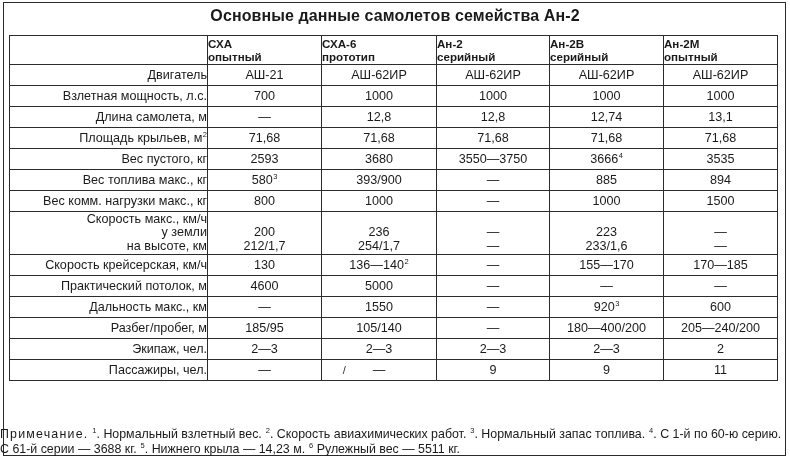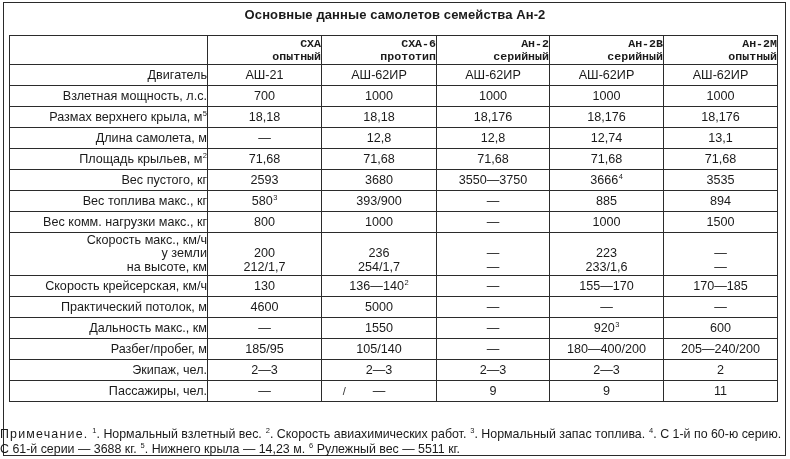--- a/index.html
+++ b/index.html
@@ -1,27 +1,27 @@
 <!DOCTYPE html>
 <html><head>
 <meta charset="utf-8">
 <style>
   html, body { margin: 0; padding: 0; background: #ffffff; }
   body { width: 790px; height: 459px; position: relative; overflow: hidden;
          font-family: "Liberation Sans", "DejaVu Sans", sans-serif; color: #1a1a1a; }
   .frame { position: absolute; left: 3px; top: 2px; width: 783px; height: 454px;
            border: 1.5px solid #2a2a2a; box-sizing: border-box; }
   .title { position: absolute; left: 0; top: 7px; width: 790px; text-align: center;
-           font-weight: bold; font-size: 13px; letter-spacing: 0.1px; }
+           font-weight: bold; font-size: 16px; letter-spacing: 0.1px; }
   table.spec { position: absolute; left: 9px; top: 35px; border-collapse: collapse;
                table-layout: fixed; width: 768px; }
   table.spec td, table.spec th { border: 1.3px solid #2b2b2b; font-size: 12.6px; padding: 0;
                                  height: 20px; line-height: 14px; }
-  table.spec th { font-weight: bold; font-size: 11.6px; text-align: right; height: 28px;
-                  line-height: 13px; font-family: Liberation Mono, monospace; }
+  table.spec th { font-weight: bold; font-size: 11.6px; text-align: left; height: 28px;
+                  line-height: 13px; }
   table.spec td.label { text-align: right; padding-left: 5px; white-space: nowrap; }
   table.spec td.val { text-align: center; white-space: nowrap; }
   table.spec tr.tall td { height: 41px; vertical-align: bottom; padding-bottom: 1px; }
   table.spec tr.tall td.label { line-height: 13.5px; }
   sup { font-size: 7.5px; vertical-align: 5px; line-height: 0; margin-left: 0.5px; }
   .stray { display: inline-block; width: 0; position: relative; left: -30px; color: #333; font-size: 11px; }
   .note { position: absolute; left: 0; top: 427px; width: 790px; 
           font-size: 12.4px; line-height: 15px; }
   .note .lead { letter-spacing: 1.2px; }
 </style>
@@ -60,28 +60,20 @@
         <td class="val"><span>АШ-62ИР</span></td>
         <td class="val"><span>АШ-62ИР</span></td>
       </tr>
       <tr>
         <td class="label"><span>Взлетная мощность, л.с.</span></td>
         <td class="val"><span>700</span></td>
         <td class="val"><span>1000</span></td>
         <td class="val"><span>1000</span></td>
         <td class="val"><span>1000</span></td>
         <td class="val"><span>1000</span></td>
-      </tr>
-      <tr>
-        <td class="label"><span>Размах верхнего крыла, м</span><sup>5</sup></td>
-        <td class="val"><span>18,18</span></td>
-        <td class="val"><span>18,18</span></td>
-        <td class="val"><span>18,176</span></td>
-        <td class="val"><span>18,176</span></td>
-        <td class="val"><span>18,176</span></td>
       </tr>
       <tr>
         <td class="label"><span>Длина самолета, м</span></td>
         <td class="val"><span>—</span></td>
         <td class="val"><span>12,8</span></td>
         <td class="val"><span>12,8</span></td>
         <td class="val"><span>12,74</span></td>
         <td class="val"><span>13,1</span></td>
       </tr>
       <tr>

